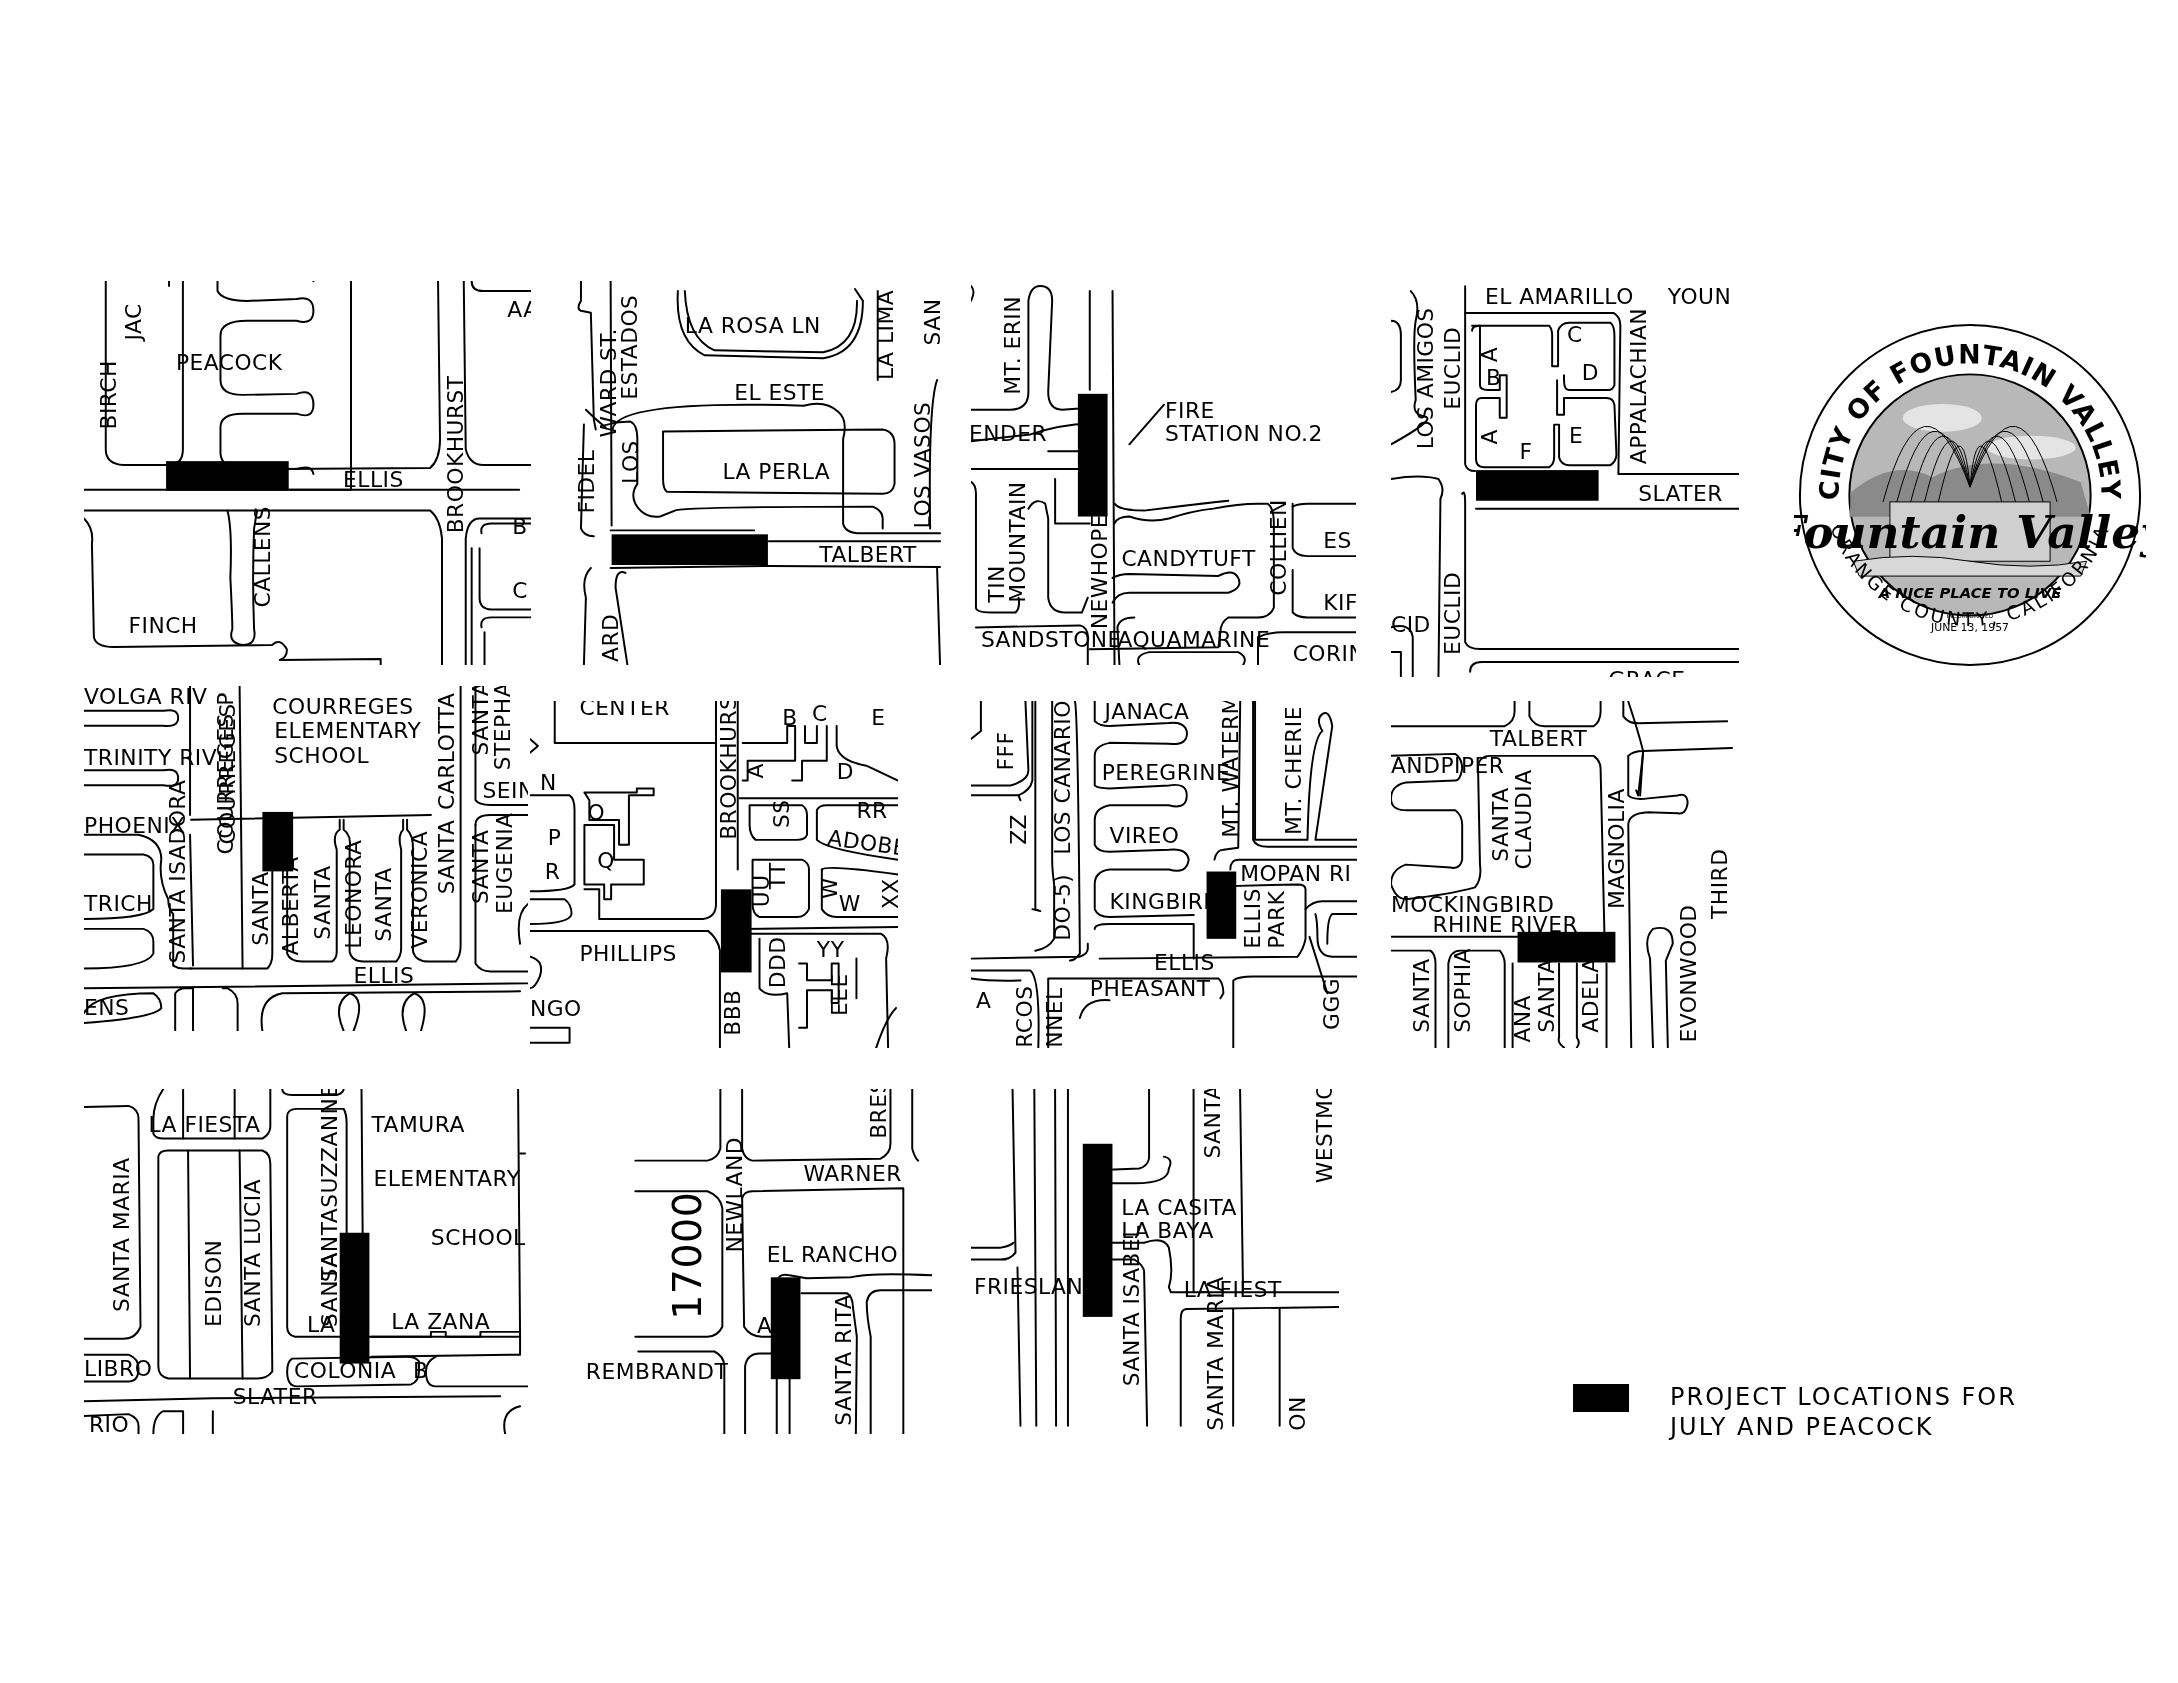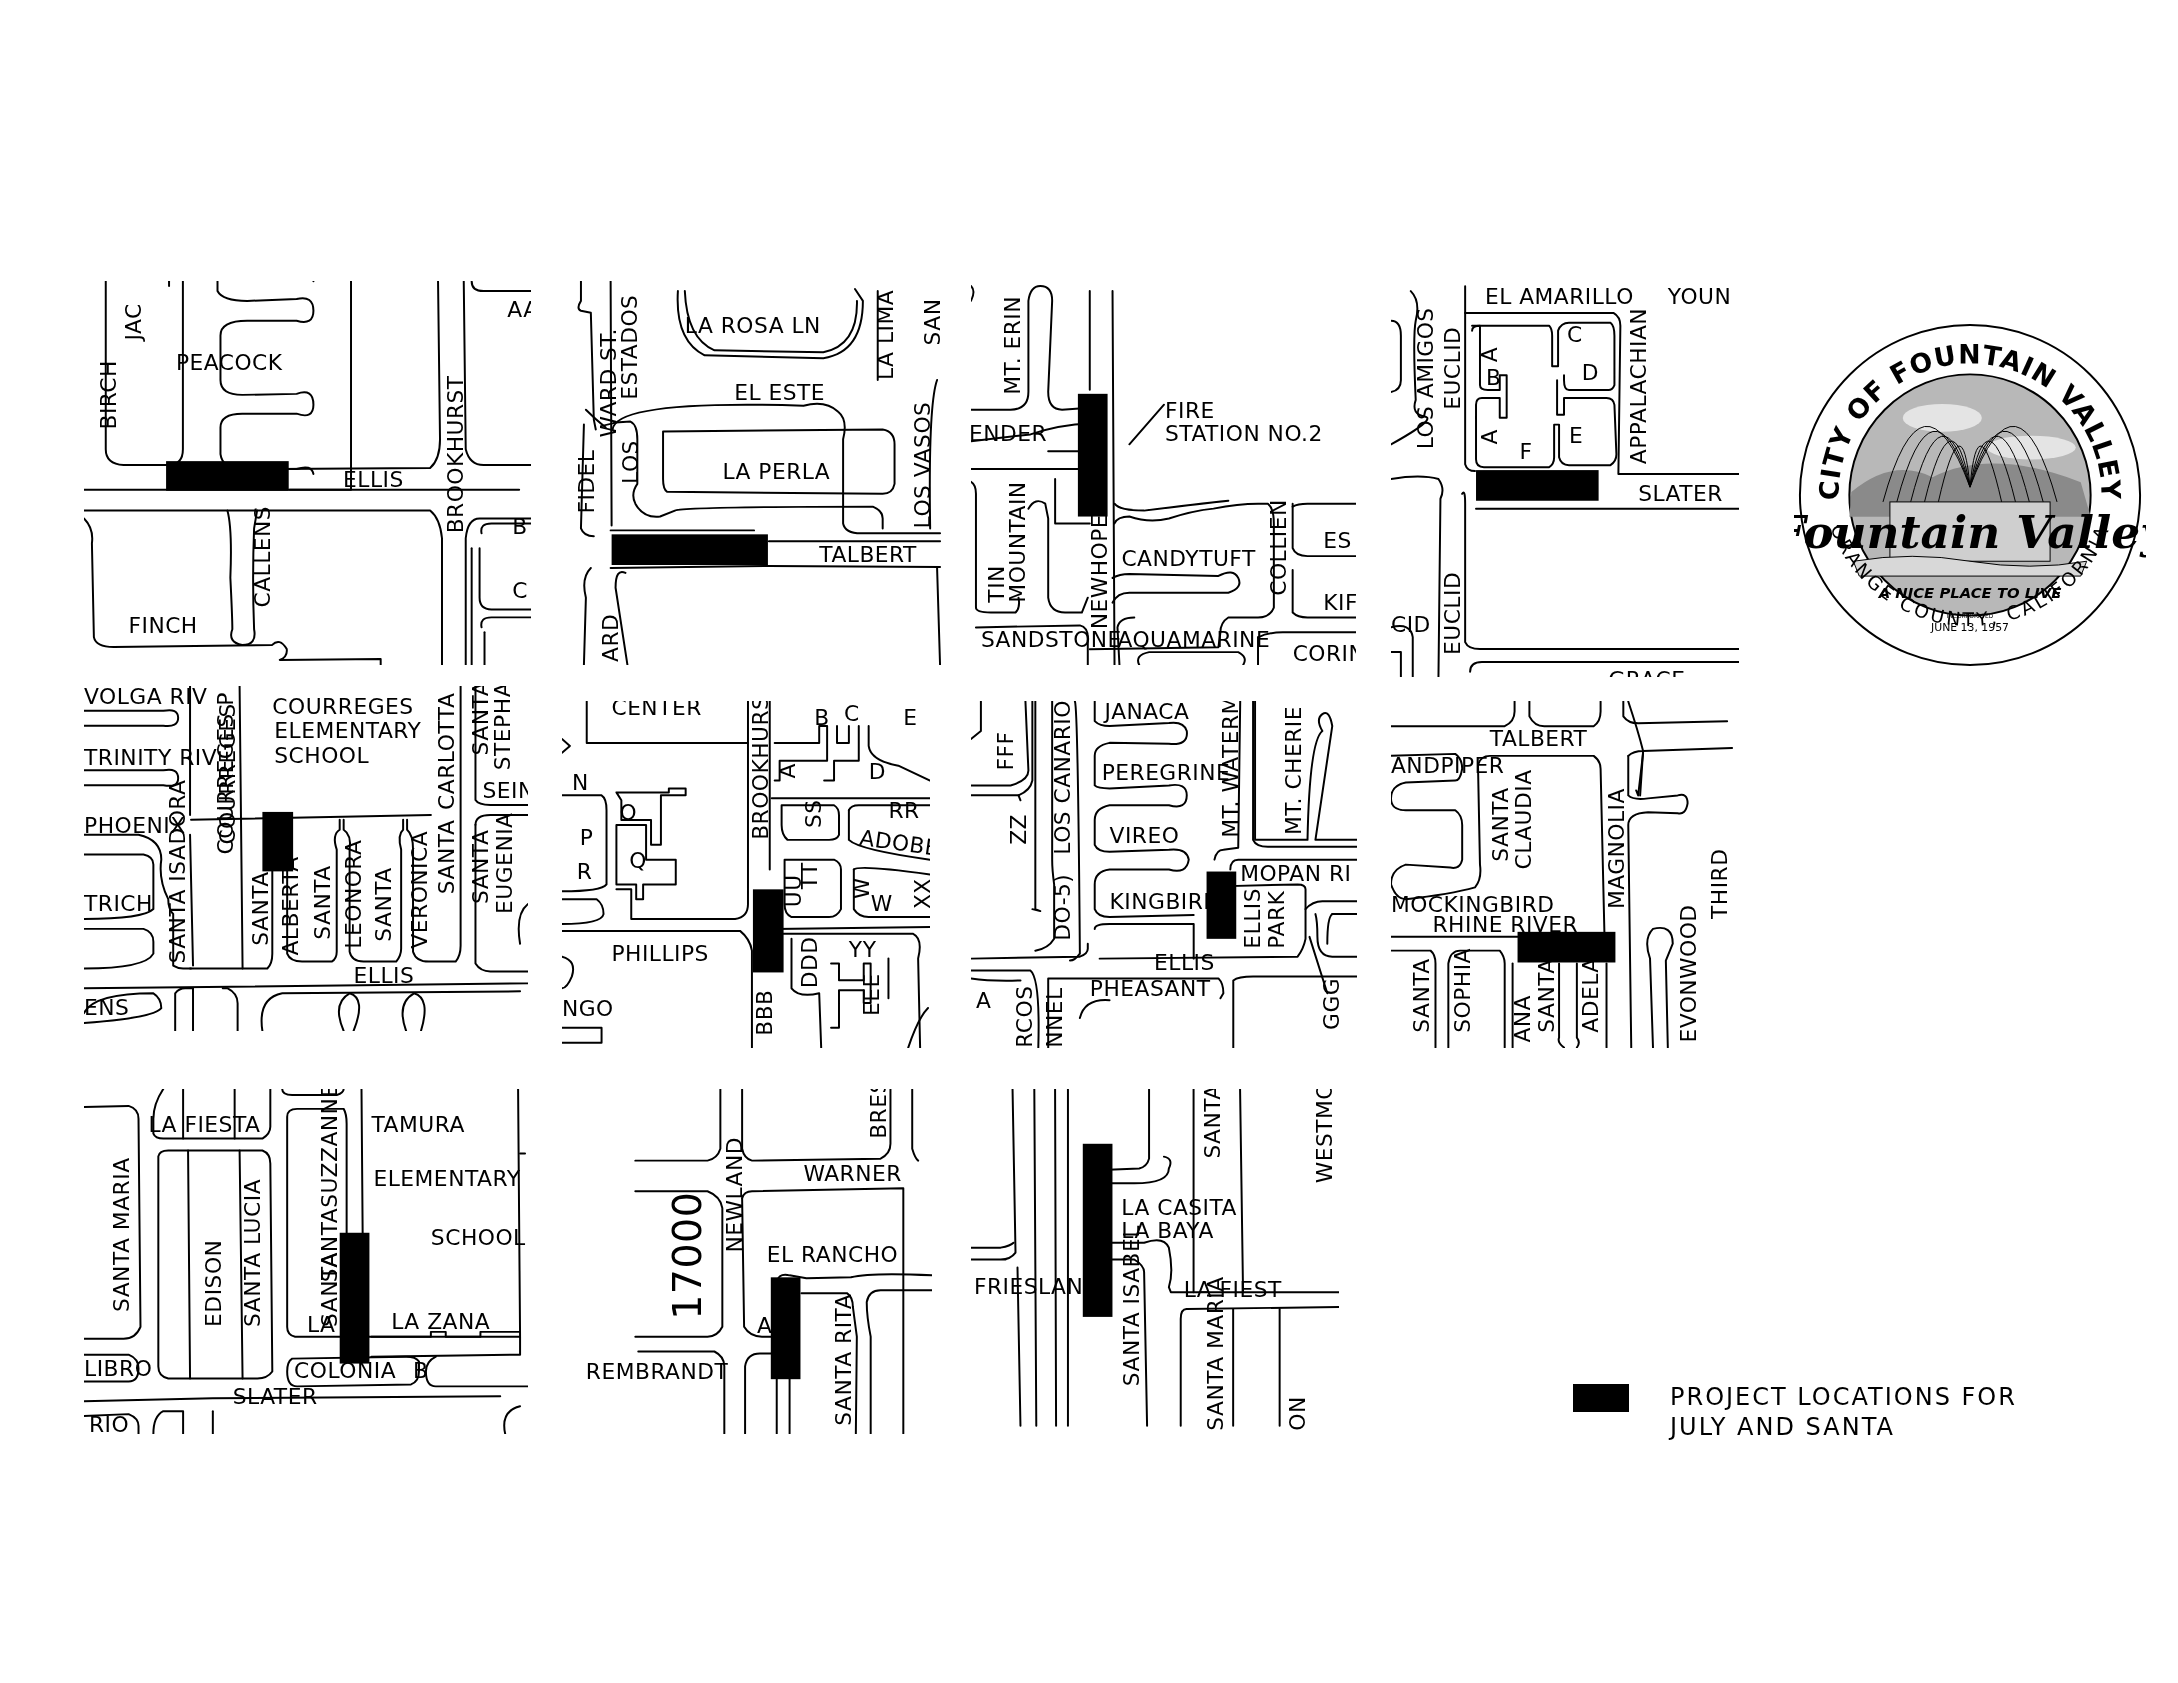--- a/index.html
+++ b/index.html
@@ -248,21 +248,21 @@
   <text x="-210" y="373" transform="rotate(-90)">SANTA</text>
   <text x="-125" y="373" transform="rotate(-90)">CARLOTTA</text>
   <text x="-220" y="408" transform="rotate(-90)">SANTA</text>
   <text x="-230" y="432" transform="rotate(-90)">EUGENIA</text>
   <text x="0" y="227">TRICH</text>
   <text x="272" y="300">ELLIS</text>
   <text x="0" y="332">ENS</text>
 </svg>
 </div>
 
-<div class="panel" style="left:562px;top:701px;width:368px;height:347px;">
+<div class="panel" style="left:530px;top:701px;width:368px;height:347px;">
 <svg viewBox="0 0 372 350">
   <path class="st" d="M25,0 L25,42 L188,42"></path>
   <path class="st" d="M0,38 L8,45 L0,52"></path>
   <path class="st" d="M0,95 L40,95 Q45,98 45,110 L45,185 Q40,192 0,192"></path>
   <path class="st" d="M0,200 L35,200 Q42,205 42,215 Q40,225 0,225"></path>
   <path class="st" d="M55,92 L108,92 L108,88 L125,88 L125,95 L100,95 L100,145 L90,145 L90,120 L60,120 L60,100 Z"></path>
   <path class="st" d="M55,125 L85,125 L85,160 L115,160 L115,185 L82,185 L82,200 L75,200 L75,185 L55,185 Z"></path>
   <path class="st" d="M55,190 L70,190 L70,220 L175,220 Q188,218 188,205 L188,0"></path>
   <path class="st" d="M210,0 L210,170"></path>
   <path class="st" d="M0,232 L180,232 Q190,240 192,252 L192,350"></path>
@@ -500,16 +500,16 @@
   <text x="215" y="210">LA FIEST</text>
   <text x="-345" y="255" transform="rotate(-90)">SANTA MARIA</text>
   <text x="-345" y="338" transform="rotate(-90)">ON</text>
 </svg>
 </div>
 
 <div id="legend">
   <div class="legend-swatch"></div>
   <div class="legend-text">
     <div>PROJECT LOCATIONS FOR</div>
-    <div>JULY AND SANTA</div>
+    <div>JULY AND PEACOCK</div>
   </div>
 </div>
 
 
 </body></html>

